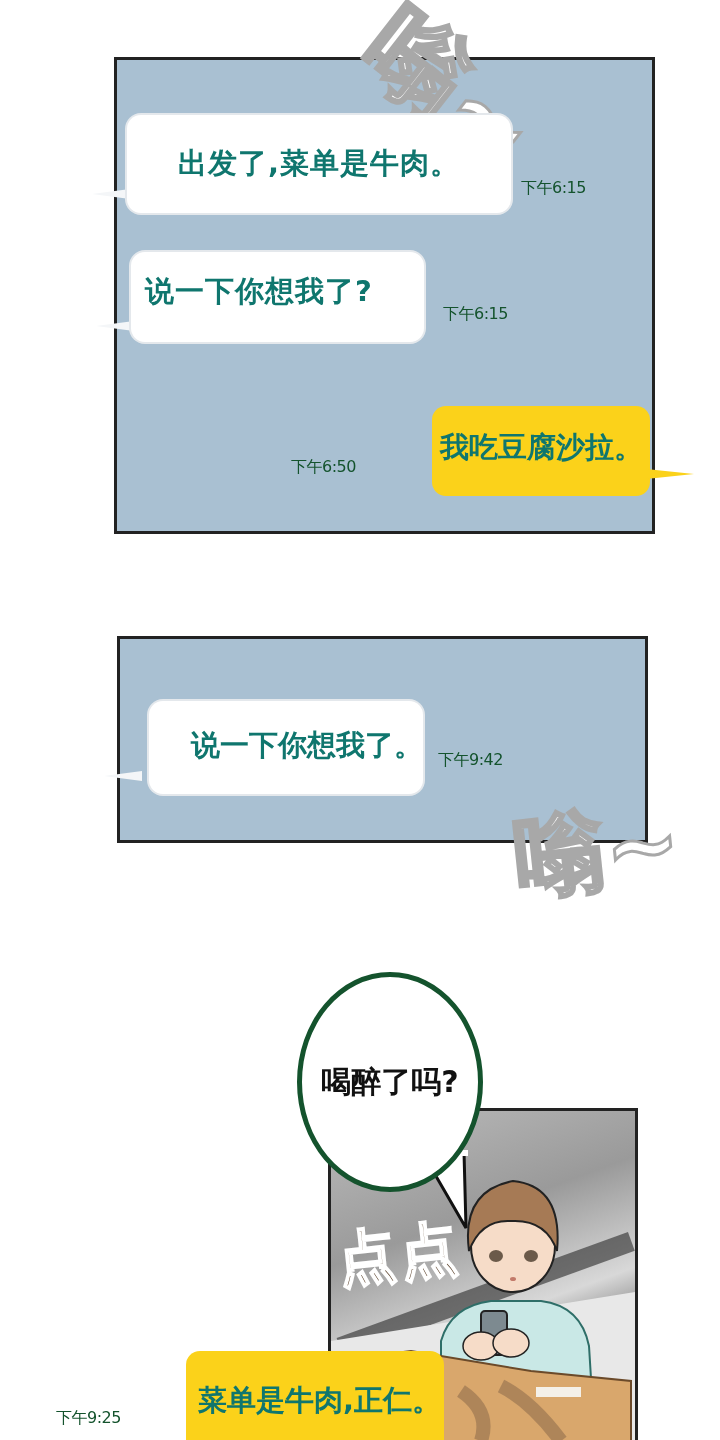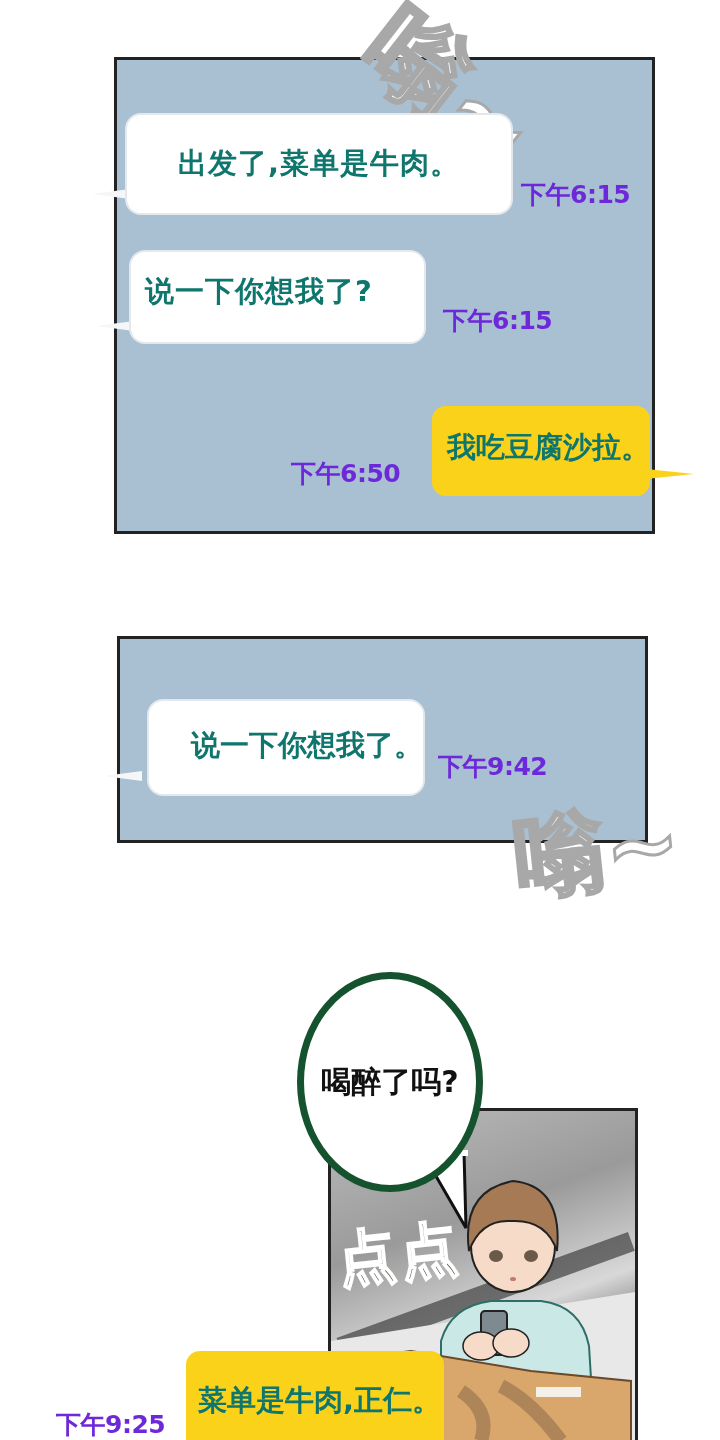--- a/index.html
+++ b/index.html
@@ -7,24 +7,24 @@
          font-family:"DejaVu Sans", sans-serif; }
   .panel { position:absolute; background:#a9c0d2; border:3px solid #222; box-sizing:border-box; }
   .bubble { position:absolute; border-radius:14px; box-sizing:border-box; display:flex; align-items:center;
             justify-content:center; font-size:29px; font-weight:bold; color:#0f766e; letter-spacing:1px; white-space:nowrap; }
   .bubble.in { background:#ffffff; box-shadow:0 0 0 2px #e4e8ec; }
   .bubble.out { background:#fbd21a; }
   .tail-in { position:absolute; width:0; height:0; border-top:5px solid transparent; border-bottom:5px solid transparent;
              border-right:38px solid #f4f6f8; }
   .tail-out { position:absolute; width:0; height:0; border-top:5px solid transparent; border-bottom:5px solid transparent;
               border-left:48px solid #fbd21a; }
-  .time { position:absolute; font-size:25px; font-weight:bold; color:#6d28d9; white-space:nowrap; letter-spacing:-0.5px; }
+  .time { position:absolute; font-size:16px; font-weight:normal; color:#14532d; white-space:nowrap; letter-spacing:-0.5px; }
   .sfx { position:absolute; font-size:90px; font-weight:bold; color:#fff;
          -webkit-text-stroke:3px #a8a8a8; white-space:nowrap; }
-  .speech { position:absolute; background:#fff; border:7px solid #14532d; border-radius:50%; box-sizing:border-box;
+  .speech { position:absolute; background:#fff; border:5px solid #14532d; border-radius:50%; box-sizing:border-box;
             display:flex; align-items:center; justify-content:center; font-size:30px; font-weight:bold; color:#111; }
   .scene { position:absolute; border:3px solid #222; box-sizing:border-box; overflow:hidden;
            background:linear-gradient(160deg,#bcbcbc 0%,#9a9a9a 35%,#d8d8d8 60%,#6e6e6e 75%,#e6e6e6 100%); }
 </style>
 </head>
 <body>
 
 <div class="panel" style="left:114px;top:57px;width:541px;height:477px;"></div>
 
 <div class="sfx" style="left:420px;top:-20px;transform:rotate(38deg);transform-origin:left top;font-size:100px;">嗡~</div>
@@ -34,21 +34,21 @@
   <span>出发了,菜单是牛肉。</span>
 </div>
 <div class="time" style="left:521px;top:178px;">下午6:15</div>
 
 <div class="tail-in" style="left:96px;top:321px;"></div>
 <div class="bubble in" style="left:131px;top:252px;width:293px;height:90px;justify-content:flex-start;padding-left:14px;padding-bottom:10px;">
   <span>说一下你想我了?</span>
 </div>
 <div class="time" style="left:443px;top:304px;">下午6:15</div>
 
-<div class="bubble out" style="left:432px;top:406px;width:218px;height:90px;justify-content:flex-end;padding-left:8px;padding-bottom:6px;letter-spacing:0;">
+<div class="bubble out" style="left:432px;top:406px;width:218px;height:90px;justify-content:flex-start;padding-left:8px;padding-bottom:6px;letter-spacing:0;">
   <span>我吃豆腐沙拉。</span>
 </div>
 <div class="tail-out" style="left:646px;top:469px;"></div>
 <div class="time" style="left:291px;top:457px;">下午6:50</div>
 
 <div class="panel" style="left:117px;top:636px;width:531px;height:207px;"></div>
 
 <div class="tail-in" style="left:104px;top:771px;"></div>
 <div class="bubble in" style="left:149px;top:701px;width:274px;height:93px;justify-content:flex-end;padding-left:8px;padding-bottom:4px;letter-spacing:0;">
   <span>说一下你想我了。</span>

